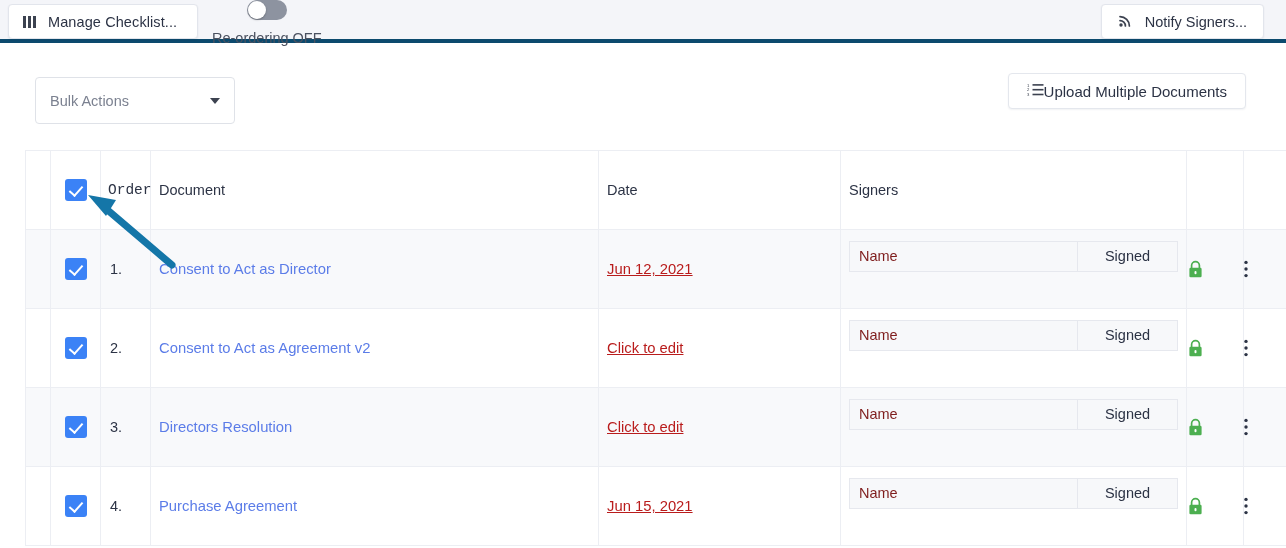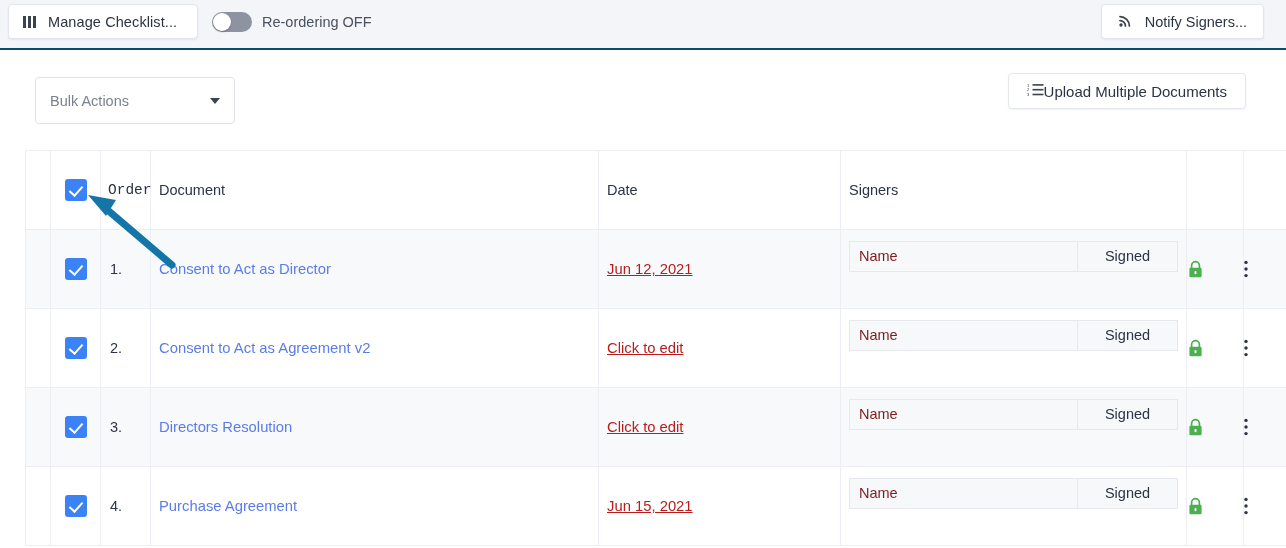--- a/index.html
+++ b/index.html
@@ -14,23 +14,23 @@
     color: #2c3345;
     overflow: hidden;
     position: relative;
   }
 
   
   .topbar {
     position: absolute;
     top: 0; left: 0;
     width: 1286px;
-    height: 50px;
+    height: 43px;
     background: #f4f5f9;
-    border-bottom: 2px solid #0c4a6e;
+    border-bottom: 4px solid #0c4a6e;
     box-sizing: border-box;
   }
   .manage-btn {
     position: absolute;
     left: 8px; top: 4px;
     width: 190px; height: 35px;
     background: #ffffff;
     border: 1px solid #e2e5ec;
     border-radius: 4px;
     box-shadow: 0 1px 2px rgba(20,30,60,0.07);
@@ -56,20 +56,21 @@
     letter-spacing: .1px;
   }
   .toggle-wrap {
     position: absolute;
     left: 212px; top: 0;
     height: 43px;
     display: flex;
     align-items: center;
     gap: 10px;
     cursor: pointer;
+    flex-direction: column;
   }
   .toggle {
     width: 40px; height: 20px;
     border-radius: 10px;
     background: #8d93a0;
     position: relative;
     flex: none;
   }
   .toggle .knob {
     position: absolute;

